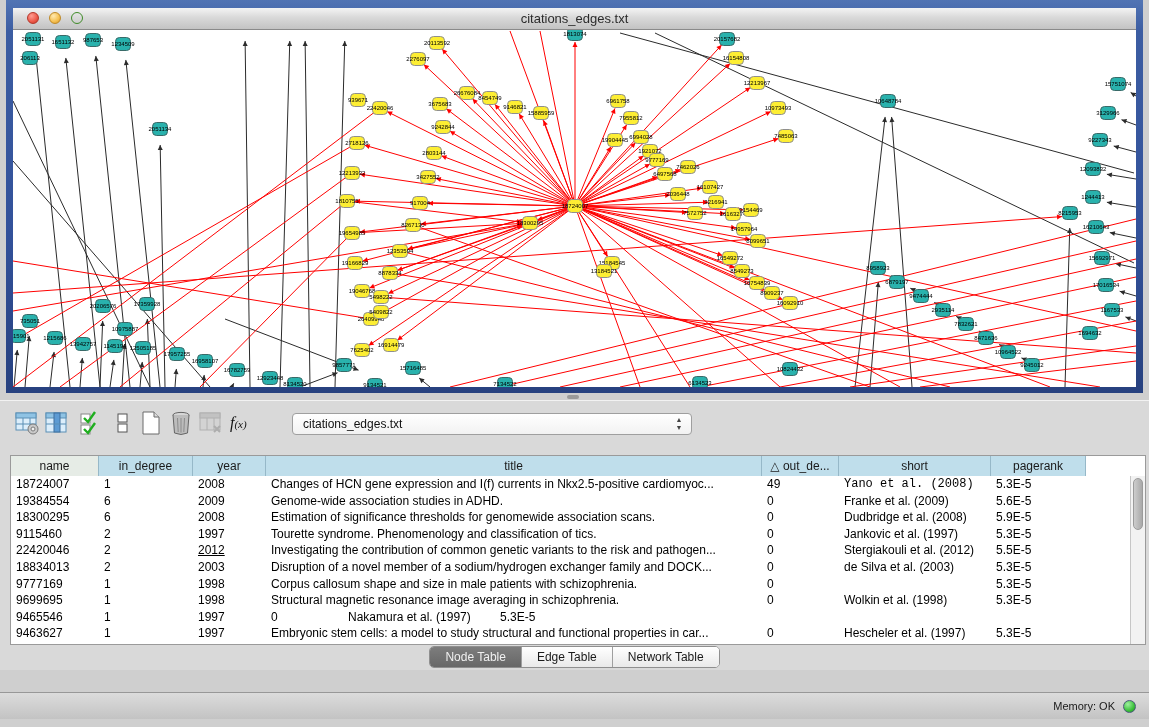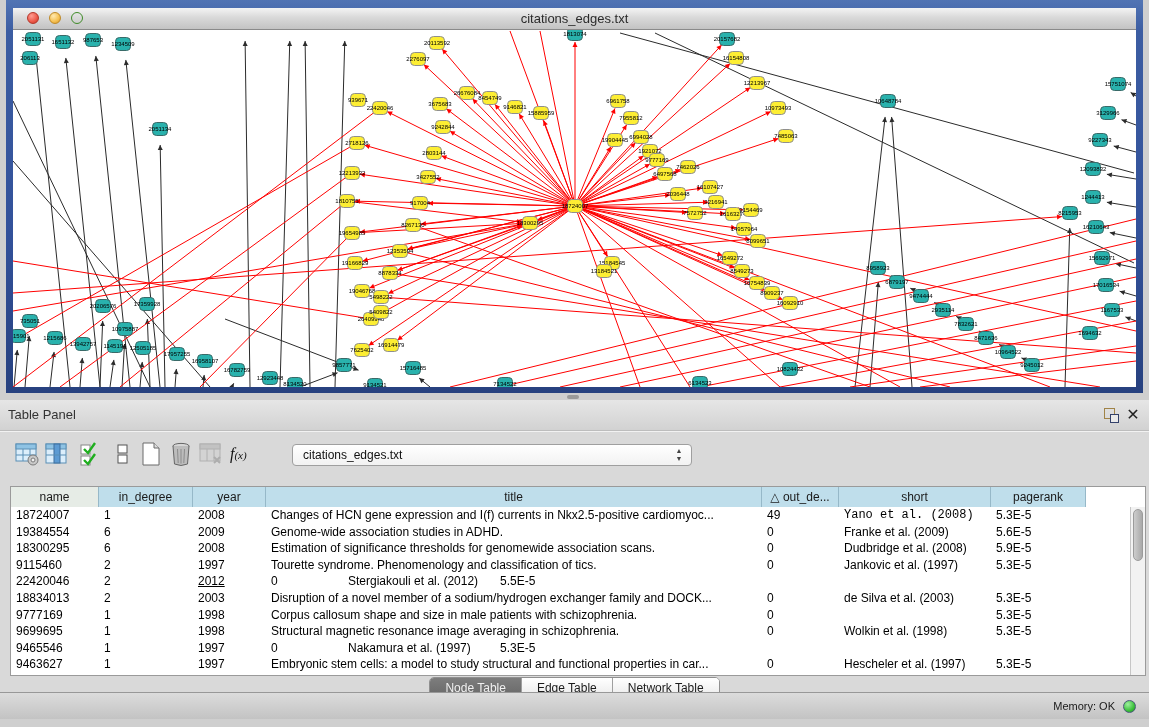--- a/index.html
+++ b/index.html
@@ -769,28 +769,20 @@
         <g>
           <rect x="782.5" y="361.5" width="15" height="13" rx="4" fill="#29b2ad" stroke="#3a6a68"></rect>
           <text x="790" y="370" text-anchor="middle" font-size="6" fill="#000">10824432</text>
         </g>
       </svg>
   </div>
 </div>
 <div class="grip"></div>
 
 <div class="table-panel">
-  <div class="panel-header">
-    <span class="ph-title">Table Panel</span>
-    <span class="float-ic">
-        <span class="b1"></span>
-        <span class="b2"></span>
-      </span>
-    <span class="close-ic">✕</span>
-  </div>
   <div class="panel-body">
     <div class="toolbar">
       <svg class="tb-ic" style="left:14px" viewBox="0 0 26 26">
         <rect x="2" y="3" width="20" height="17" fill="#dceefb" stroke="#5b8fb5"></rect>
           <rect x="2" y="3" width="20" height="5" fill="#8fc3e4" stroke="#5b8fb5"></rect>
         <line x1="9" y1="8" x2="9" y2="20" stroke="#5b8fb5"></line>
           <line x1="16" y1="8" x2="16" y2="20" stroke="#5b8fb5"></line>
           <line x1="2" y1="14" x2="22" y2="14" stroke="#5b8fb5"></line>
         <circle cx="19" cy="19" r="5" fill="#c9c9c9" stroke="#7a7a7a"></circle>
           <circle cx="19" cy="19" r="2" fill="#efefef" stroke="#7a7a7a"></circle>
@@ -880,20 +872,21 @@
             <div class="td" style="width: 73px;">1997</div>
             <div class="td" style="width: 496px;">Tourette syndrome. Phenomenology and classification of tics.</div>
             <div class="td" style="width: 77px;">0</div>
             <div class="td" style="width: 152px;">Jankovic et al. (1997)</div>
             <div class="td" style="width: 95px;">5.3E-5</div>
           </div>
           <div class="tr">
             <div class="td" style="width: 88px;">22420046</div>
             <div class="td" style="width: 94px;">2</div>
             <div class="td" style="width: 73px; text-decoration: underline;">2012</div>
+            <div class="td" style="width: 496px;">Investigating the contribution of common genetic variants to the risk and pathogen...</div>
             <div class="td" style="width: 77px;">0</div>
             <div class="td" style="width: 152px;">Stergiakouli et al. (2012)</div>
             <div class="td" style="width: 95px;">5.5E-5</div>
           </div>
           <div class="tr">
             <div class="td" style="width: 88px;">18834013</div>
             <div class="td" style="width: 94px;">2</div>
             <div class="td" style="width: 73px;">2003</div>
             <div class="td" style="width: 496px;">Disruption of a novel member of a sodium/hydrogen exchanger family and DOCK...</div>
             <div class="td" style="width: 77px;">0</div>

